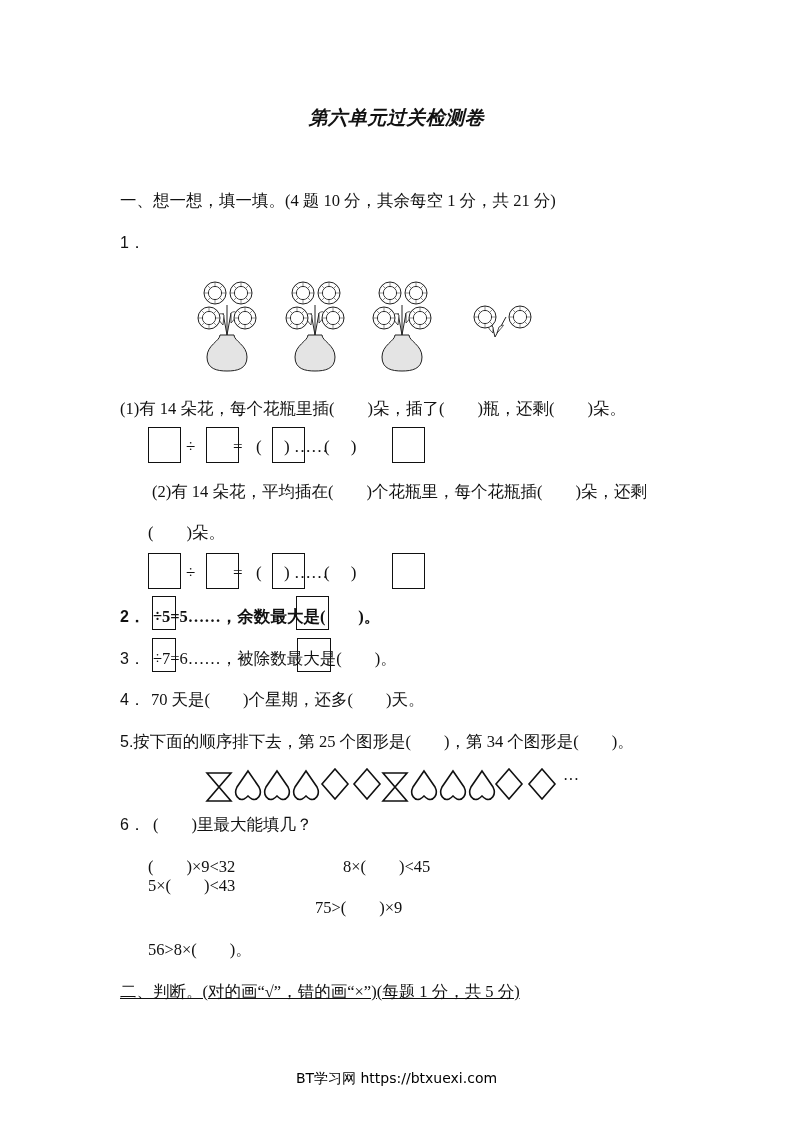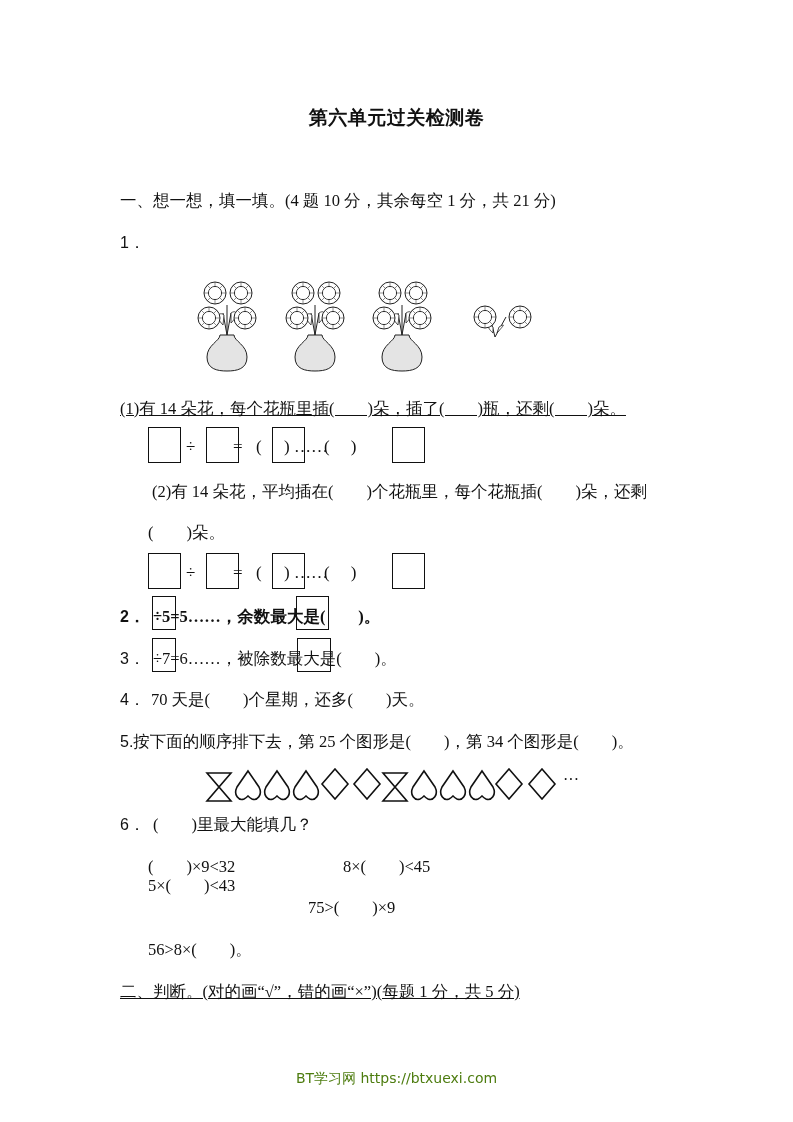--- a/index.html
+++ b/index.html
@@ -1,25 +1,25 @@
 <!DOCTYPE html>
 <html><head>
 <meta charset="utf-8">
 <style>
   html, body { margin:0; padding:0; background:#ffffff; }
   body { width:793px; height:1122px; position:relative; overflow:hidden;
          font-family:"Liberation Serif","DejaVu Serif",serif; color:#111; }
   .abs { position:absolute; white-space:nowrap; }
   .title { left:0; width:793px; top:105px; text-align:center;
-           font-family:"DejaVu Sans","Liberation Sans",sans-serif; font-weight:bold; font-size:19px; letter-spacing:0.5px; }
+           font-family:"DejaVu Sans","Liberation Sans",sans-serif; font-weight:bold; font-size:19px; letter-spacing:0.5px;font-style:italic; }
   .line { font-size:16.5px; line-height:22px; }
   .num { font-family:"Liberation Sans","DejaVu Sans",sans-serif; font-size:16px; }
   .box { position:absolute; border:1.6px solid #111; box-sizing:border-box; background:transparent; }
   .sym { position:absolute; font-size:17px; line-height:20px; }
-  .footer { left:0; width:793px; top:1070px; text-align:center; font-family:"DejaVu Sans",sans-serif; font-size:14px; color:#4d7c0f; }
+  .footer { left:0; width:793px; top:1070px; text-align:center; font-family:"DejaVu Sans",sans-serif; font-size:14px; color:#000000; }
   .gap { display:inline-block; }
   .flowers { position:absolute; left:190px; top:275px; width:360px; height:100px; }
   .shapes { position:absolute; left:205px; top:765px; }
 </style>
 </head>
 <body>
 
 <div class="abs title">第六单元过关检测卷</div>
 
 <div class="abs line" style="left:120px; top:190px;">一、想一想，填一填。(4 题 10 分，其余每空 1 分，共 21 分)</div>
@@ -46,21 +46,21 @@
   </defs>
   <use href="#vase" x="37" y="0"></use>
   <use href="#vase" x="125" y="0"></use>
   <use href="#vase" x="212" y="0"></use>
   <path d="M305 62 L300 42 M305 62 L316 42" stroke="#222" stroke-width="1"></path>
   <path d="M303 58 C296 52 298 48 303 52 Z M307 58 C314 50 316 48 309 52 Z" fill="#fff" stroke="#222" stroke-width="0.8"></path>
   <use href="#fl" x="295" y="42"></use>
   <use href="#fl" x="330" y="42"></use>
 </svg>
 
-<div class="abs line" style="left:120px; top:398px;text-decoration:underline;">(1)有 14 朵花，每个花瓶里插(　　)朵，插了(　　)瓶，还剩(　　)朵。</div>
+<div class="abs line" style="left:120px; top:398px;">(1)有 14 朵花，每个花瓶里插(　　)朵，插了(　　)瓶，还剩(　　)朵。</div>
 
 <div>
   <div class="box" style="left:148px; top:427px; width:33px; height:36px;"></div>
   <span class="sym" style="left:186px; top:437px;">÷</span>
   <div class="box" style="left:206px; top:427px; width:33px; height:36px;"></div>
   <span class="sym" style="left:233px; top:437px;">=</span>
   <span class="sym" style="left:256px; top:437px;">(</span>
   <div class="box" style="left:272px; top:427px; width:33px; height:36px;"></div>
   <span class="sym" style="left:284px; top:437px;">)</span>
   <span class="sym" style="left:294px; top:437px;">……</span>
@@ -149,18 +149,18 @@
   </g>
   <text x="358" y="20" font-size="16" font-family="Liberation Serif, serif" fill="#111">···</text>
 </svg>
 
 <div class="abs line" style="left:120px; top:814px;">
   <span class="num">6．</span><span class="gap" style="width:8px"></span><span>(　　)里最大能填几？</span>
 </div>
 <div class="abs line" style="left:148px; top:856px;">(　　)×9&lt;32</div>
 <div class="abs line" style="left:343px; top:856px;">8×(　　)&lt;45</div>
 <div class="abs line" style="left:148px; top:875px;">5×(　　)&lt;43</div>
-<div class="abs line" style="left:308px; top:897px;">75&gt;(　　)×9</div>
+<div class="abs line" style="left:315px; top:897px;">75&gt;(　　)×9</div>
 <div class="abs line" style="left:148px; top:939px;">56&gt;8×(　　)。</div>
 
 <div class="abs line" style="left:120px; top:981px;text-decoration:underline;">二、判断。(对的画“√”，错的画“×”)(每题 1 分，共 5 分)</div>
 
 <div class="abs footer">BT学习网 https://btxuexi.com</div>
 
 </body></html>

